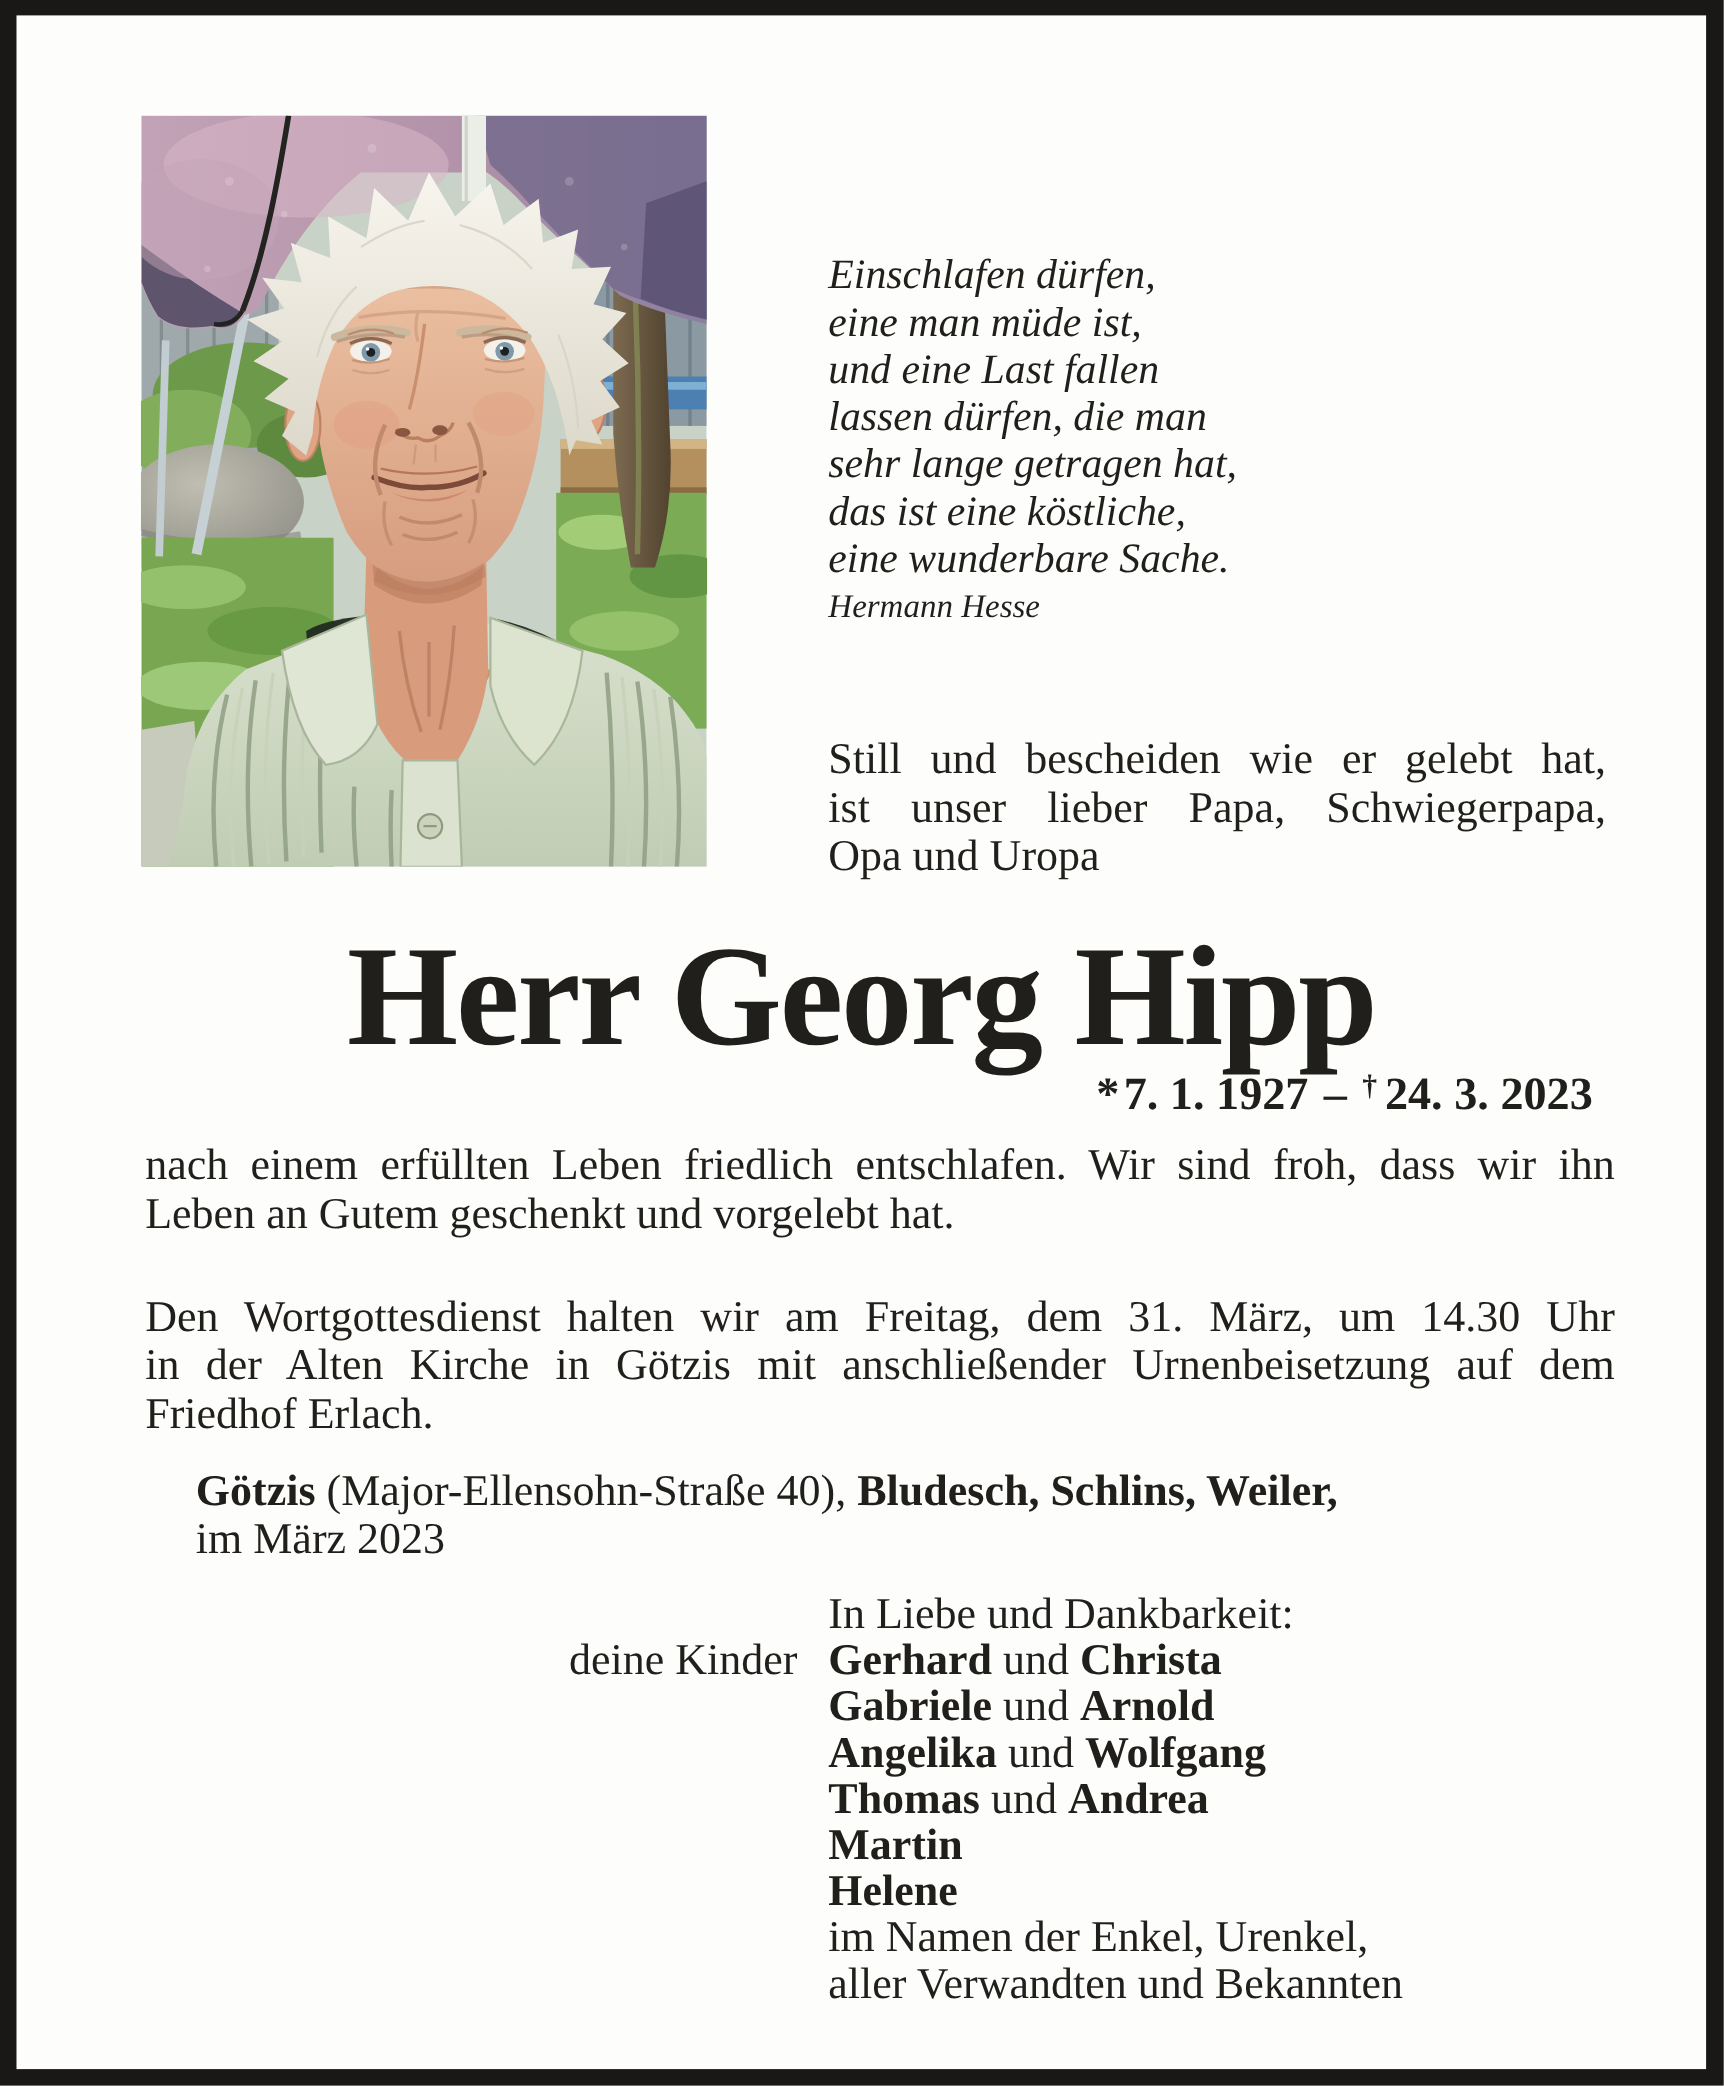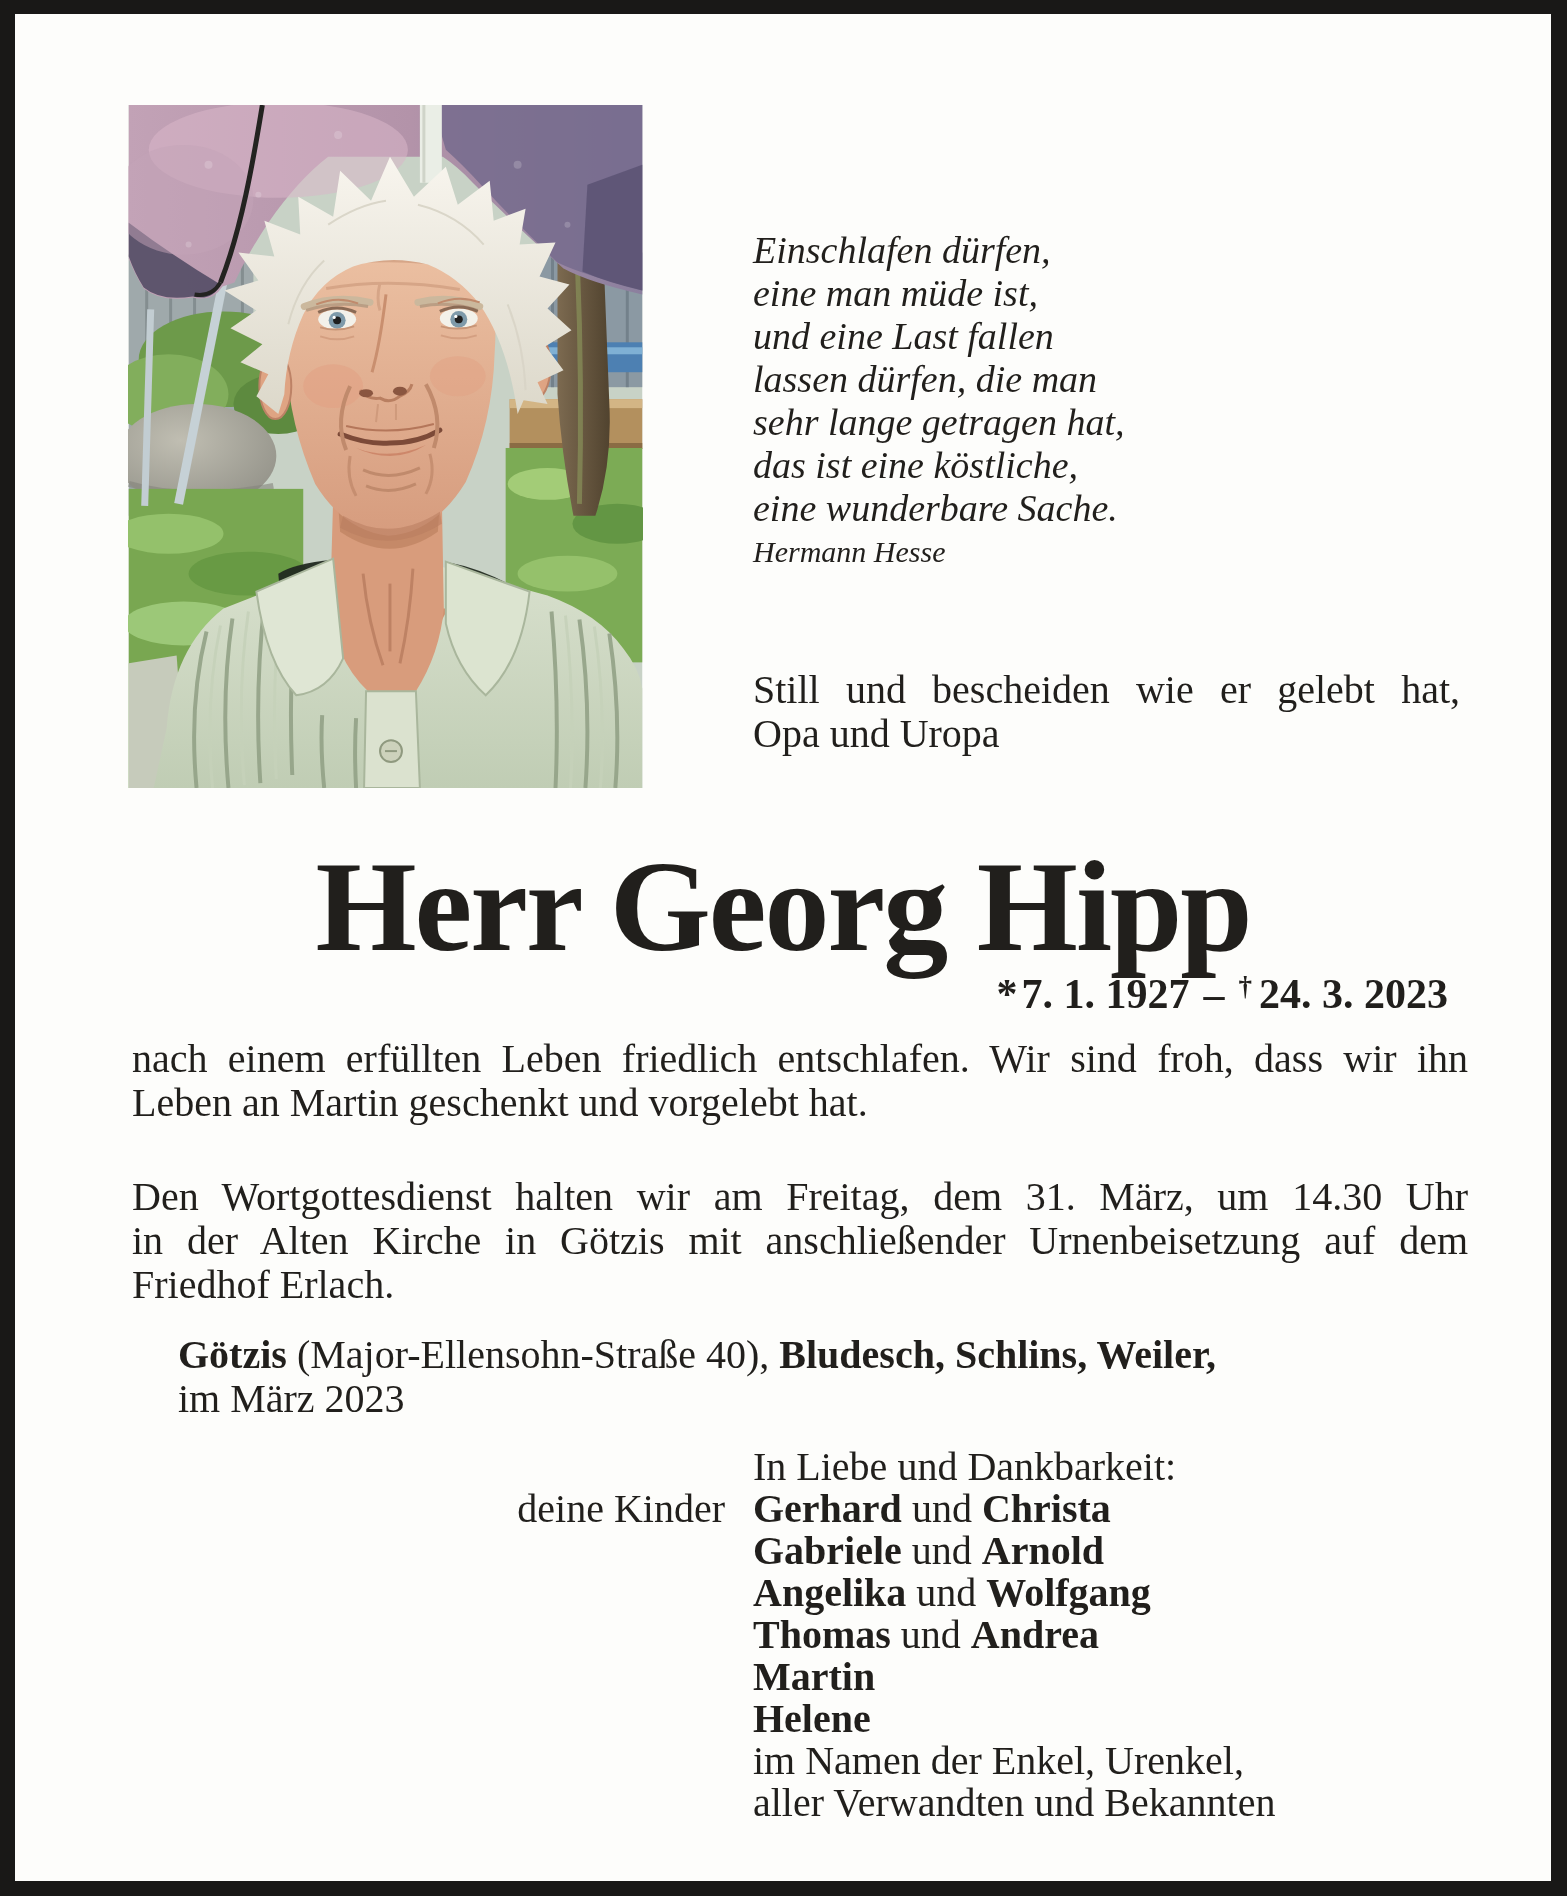--- a/index.html
+++ b/index.html
@@ -243,32 +243,33 @@
   <div>und eine Last fallen</div>
   <div>lassen dürfen, die man</div>
   <div>sehr lange getragen hat,</div>
   <div>das ist eine köstliche,</div>
   <div>eine wunderbare Sache.</div>
 </div>
 <div class="abs ser attrib" style="left:753px;top:535px;">Hermann Hesse</div>
 
 <div class="abs ser bodytxt" style="left:753px;top:668px;width:707px;">
   <div class="jus">Still und bescheiden wie er gelebt hat,</div>
+  <div class="jus">ist unser lieber Papa, Schwiegerpapa,</div>
   <div>Opa und Uropa</div>
 </div>
 
 <div class="abs ser title" style="left:118px;top:836px;width:1330px;">Herr Georg Hipp</div>
 
 <div class="abs ser dates" style="left:118px;top:963px;width:1330px;">
   <span class="sym-star">*</span><span>7. 1. 1927</span><span class="dash">–</span><span class="sym-cross">†</span><span>24. 3. 2023</span>
 </div>
 
 <div class="abs ser bodytxt" style="left:132px;top:1037px;width:1336px;">
   <div class="jus">nach einem erfüllten Leben friedlich entschlafen. Wir sind froh, dass wir ihn</div>
-  <div>Leben an Martin geschenkt und vorgelebt hat.</div>
+  <div>Leben an Gutem geschenkt und vorgelebt hat.</div>
 </div>
 
 <div class="abs ser bodytxt" style="left:132px;top:1175px;width:1336px;">
   <div class="jus">Den Wortgottesdienst halten wir am Freitag, dem 31. März, um 14.30 Uhr</div>
   <div class="jus">in der Alten Kirche in Götzis mit anschließender Urnenbeisetzung auf dem</div>
   <div>Friedhof Erlach.</div>
 </div>
 
 <div class="abs ser bodytxt" style="left:132px;top:1333px;width:1336px;margin-left:46px;">
   <div>

